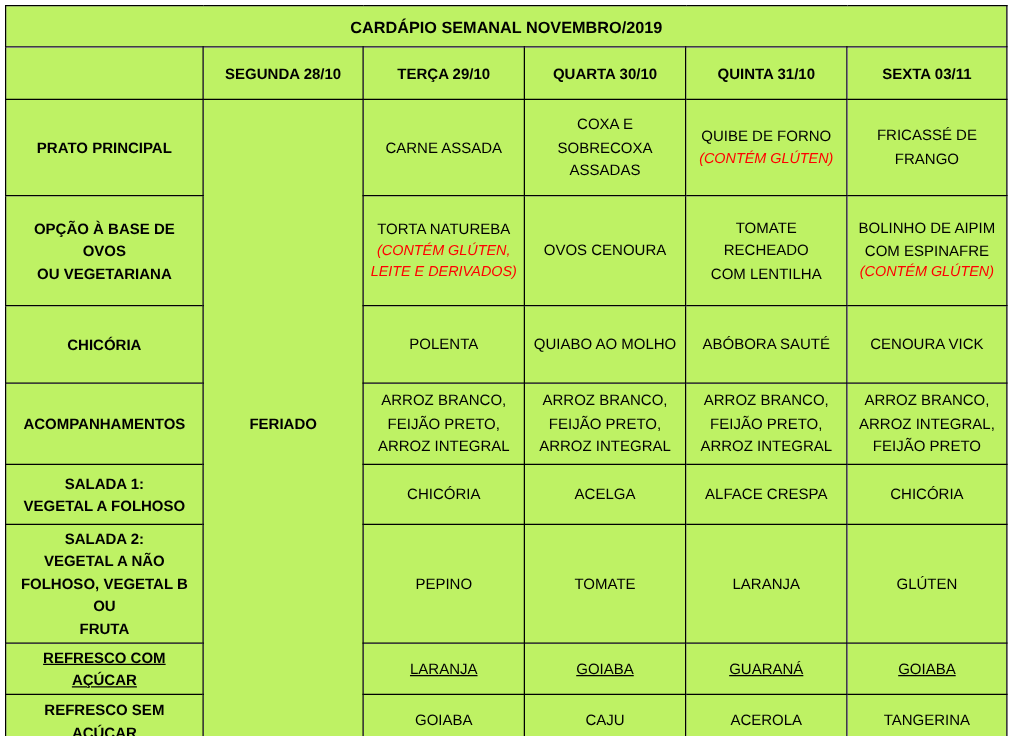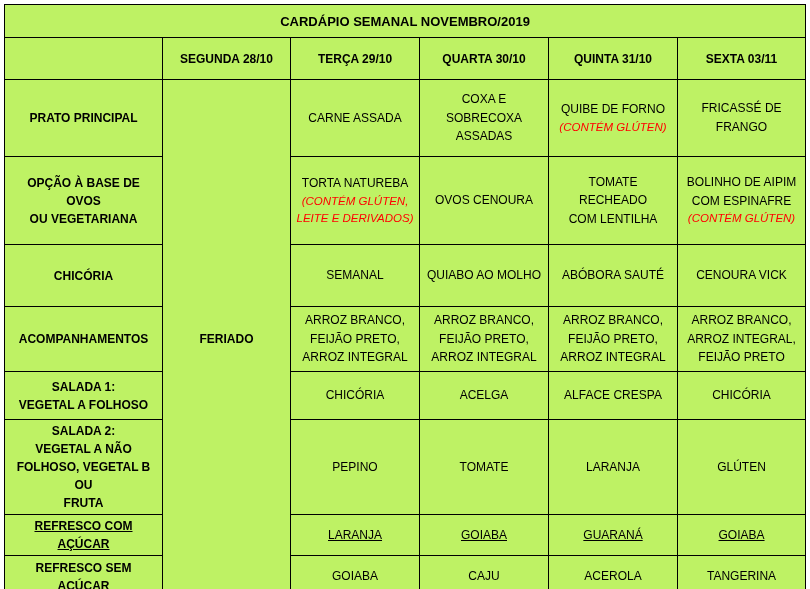--- a/index.html
+++ b/index.html
@@ -111,21 +111,21 @@
       <td class="cell">
         <div class="txt">BOLINHO DE AIPIM
 COM ESPINAFRE</div>
         <div class="note">(CONTÉM GLÚTEN)</div>
       </td>
     </tr>
 
     <tr class="r2">
       <th class="lbl">CHICÓRIA</th>
       <td class="cell">
-        <div class="txt">SEMANAL</div>
+        <div class="txt">POLENTA</div>
       </td>
       <td class="cell">
         <div class="txt">QUIABO AO MOLHO</div>
       </td>
       <td class="cell">
         <div class="txt">ABÓBORA SAUTÉ</div>
       </td>
       <td class="cell">
         <div class="txt">CENOURA VICK</div>
       </td>

